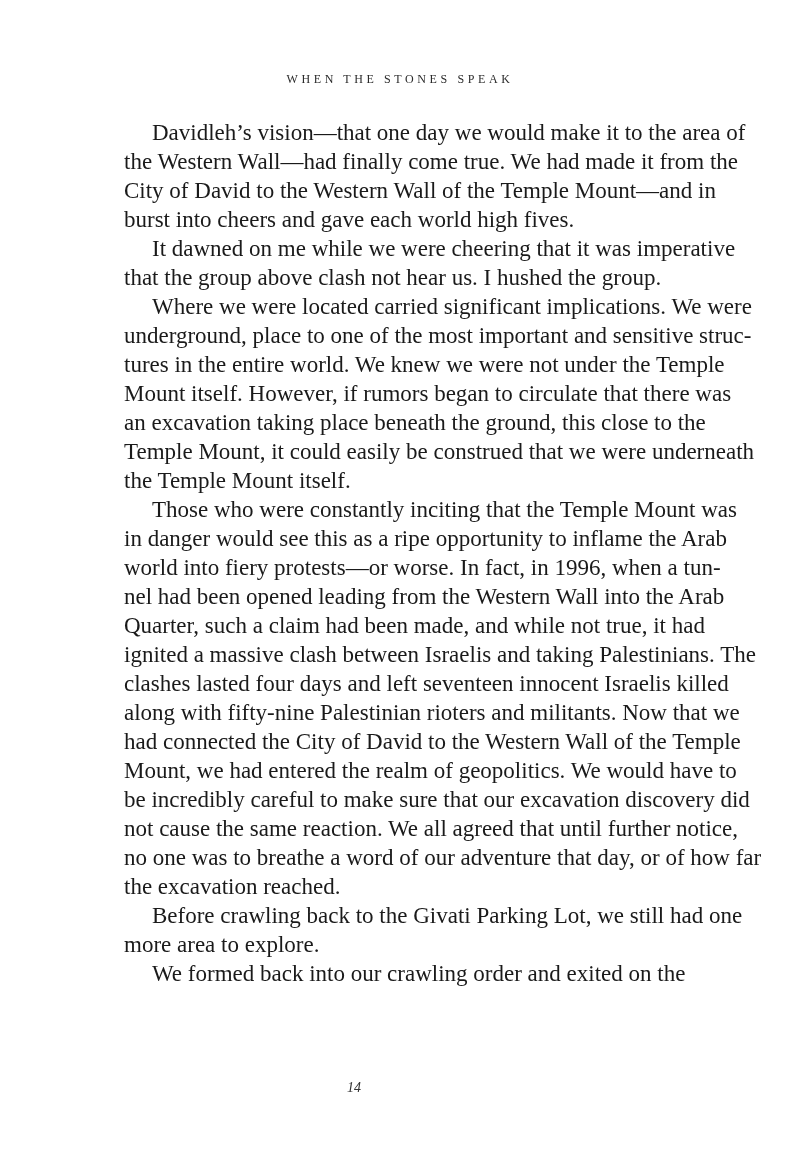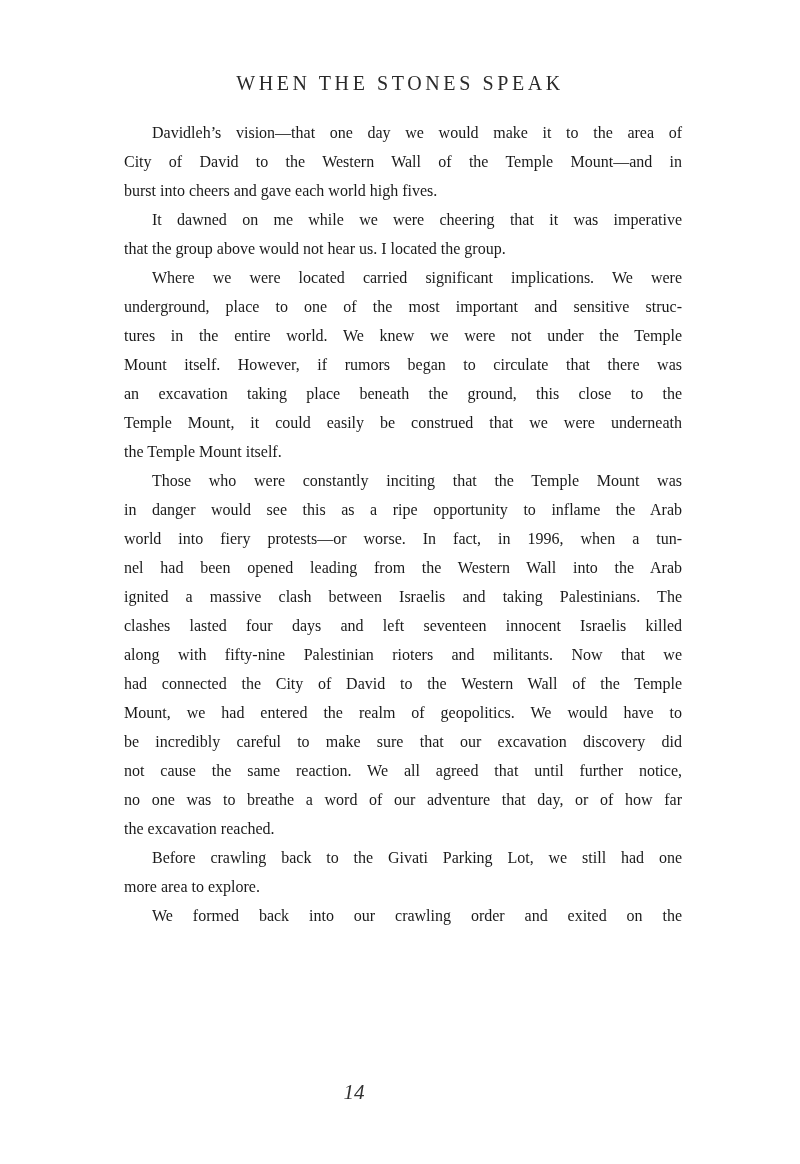--- a/index.html
+++ b/index.html
@@ -1,49 +1,51 @@
 <!DOCTYPE html>
 <html><head>
 <meta charset="utf-8">
 <style>
   html, body { margin: 0; padding: 0; background: #ffffff; }
   body { width: 800px; height: 1164px; position: relative; overflow: hidden;
          font-family: "Liberation Serif", "DejaVu Serif", serif; color: #1a1a1a; }
   .running-head { position: absolute; top: 72px; left: 0; width: 800px; text-align: center;
-         font-size: 20px; letter-spacing: 3.6px; color: #2a2a2a; }
+         font-size: 12px; letter-spacing: 3.6px; color: #2a2a2a; }
   .body-text { position: absolute; top: 118px; left: 124px; width: 558px; }
-  .line { display: block; height: 29px; line-height: 29px; font-size: 16px;
+  .line { display: block; height: 29px; line-height: 29px; font-size: 23px;
           text-align: justify; text-align-last: justify; white-space: nowrap; overflow: visible; }
   .line.last { text-align-last: left; }
   .line.indent { padding-left: 28px; }
   .folio { position: absolute; top: 1080px; left: 0; width: 708px; text-align: center;
-           font-style: italic; font-size: 21px; color: #333; }
+           font-style: italic; font-size: 14px; color: #333; }
 </style>
 </head>
 <body>
 
 <div class="running-head">WHEN THE STONES SPEAK</div>
 
 <div class="body-text" id="body-text">
     <span class="line indent">Davidleh’s vision—that one day we would make it to the area of</span>
+    <span class="line">the Western Wall—had finally come true. We had made it from the</span>
     <span class="line">City of David to the Western Wall of the Temple Mount—and in</span>
     <span class="line last">burst into cheers and gave each world high fives.</span>
     <span class="line indent">It dawned on me while we were cheering that it was imperative</span>
-    <span class="line last">that the group above would not hear us. I located the group.</span>
+    <span class="line last">that the group above clash not hear us. I hushed the group.</span>
     <span class="line indent">Where we were located carried significant implications. We were</span>
     <span class="line">underground, place to one of the most important and sensitive struc-</span>
     <span class="line">tures in the entire world. We knew we were not under the Temple</span>
     <span class="line">Mount itself. However, if rumors began to circulate that there was</span>
     <span class="line">an excavation taking place beneath the ground, this close to the</span>
     <span class="line">Temple Mount, it could easily be construed that we were underneath</span>
     <span class="line last">the Temple Mount itself.</span>
     <span class="line indent">Those who were constantly inciting that the Temple Mount was</span>
     <span class="line">in danger would see this as a ripe opportunity to inflame the Arab</span>
     <span class="line">world into fiery protests—or worse. In fact, in 1996, when a tun-</span>
     <span class="line">nel had been opened leading from the Western Wall into the Arab</span>
+    <span class="line">Quarter, such a claim had been made, and while not true, it had</span>
     <span class="line">ignited a massive clash between Israelis and taking Palestinians. The</span>
     <span class="line">clashes lasted four days and left seventeen innocent Israelis killed</span>
     <span class="line">along with fifty-nine Palestinian rioters and militants. Now that we</span>
     <span class="line">had connected the City of David to the Western Wall of the Temple</span>
     <span class="line">Mount, we had entered the realm of geopolitics. We would have to</span>
     <span class="line">be incredibly careful to make sure that our excavation discovery did</span>
     <span class="line">not cause the same reaction. We all agreed that until further notice,</span>
     <span class="line">no one was to breathe a word of our adventure that day, or of how far</span>
     <span class="line last">the excavation reached.</span>
     <span class="line indent">Before crawling back to the Givati Parking Lot, we still had one</span>

